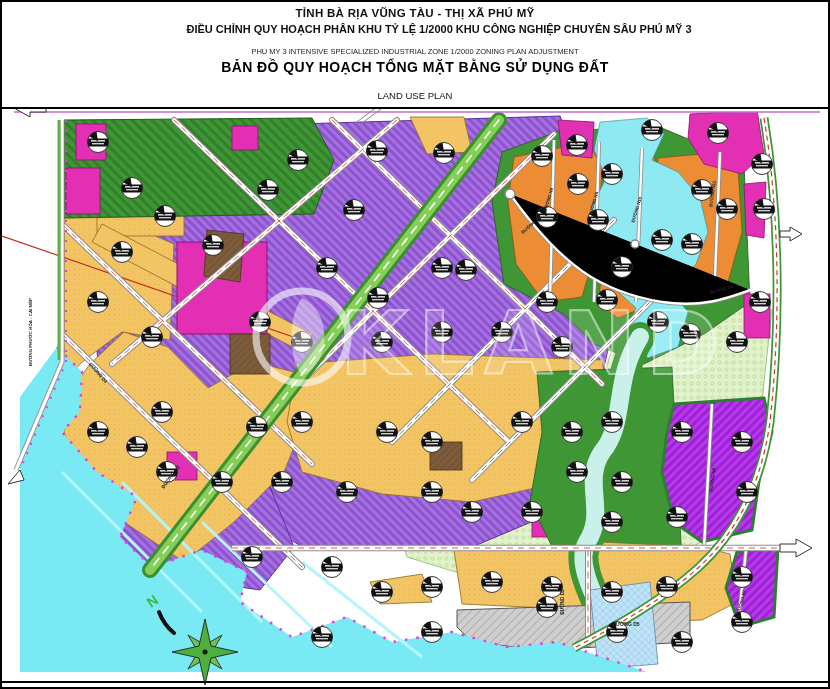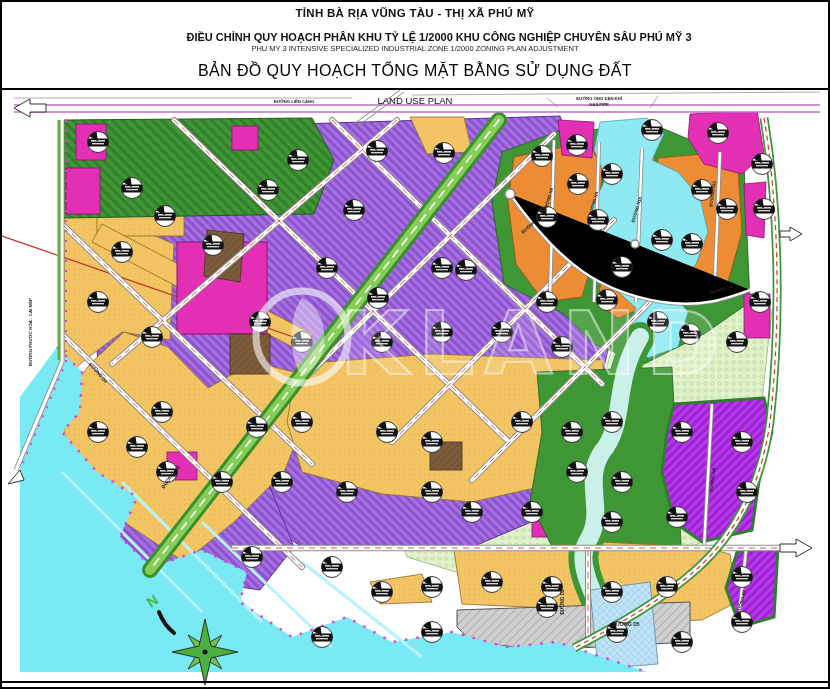--- a/index.html
+++ b/index.html
@@ -1,24 +1,24 @@
 <!DOCTYPE html>
 <html><head>
 <meta charset="utf-8">
 <style>
   html,body{margin:0;padding:0;background:#777;}
   #page{position:relative;width:830px;height:689px;background:#fff;border:2px solid #000;box-sizing:border-box;
         font-family:"Liberation Sans","DejaVu Sans",sans-serif;overflow:hidden;}
-  .title-block{position:absolute;top:0;left:0;width:100%;height:88px;text-align:center;z-index:2;
+  .title-block{position:absolute;top:0;left:0;width:100%;height:107px;text-align:center;z-index:2;
                border-bottom:2px solid #000;background:#fff;box-sizing:border-box;padding-top:5px;}
   .t-vi1{font-size:11.5px;font-weight:bold;letter-spacing:.3px;color:#111;}
   .t-en1{font-size:7.5px;color:#222;margin-top:1px;}
-  .t-vi2{font-size:11px;font-weight:bold;margin-top:12px;color:#111;padding-left:48px;}
-  .t-en2{font-size:7.5px;color:#222;margin-top:1px;}
-  .t-vi3{font-size:16px;font-weight:normal;margin-top:9px;letter-spacing:.4px;color:#000;}
+  .t-vi2{font-size:11px;font-weight:bold;margin-top:4px;color:#111;padding-left:48px;}
+  .t-en2{font-size:7.5px;color:#222;margin-top:12px;}
+  .t-vi3{font-size:14px;font-weight:bold;margin-top:3px;letter-spacing:.4px;color:#000;}
   .t-en3{font-size:9.5px;color:#111;margin-top:15px;}
   svg{position:absolute;top:0;left:0;}
   .road-label{font-family:"Liberation Sans",sans-serif;font-weight:bold;fill:#222;}
   .wm-text{font-family:"DejaVu Sans",sans-serif;font-weight:bold;letter-spacing:10px;
            fill:rgba(255,255,255,0.22);stroke:rgba(255,255,255,0.85);stroke-width:2.2px;}
 </style>
 </head>
 <body>
 
 <div id="page">

